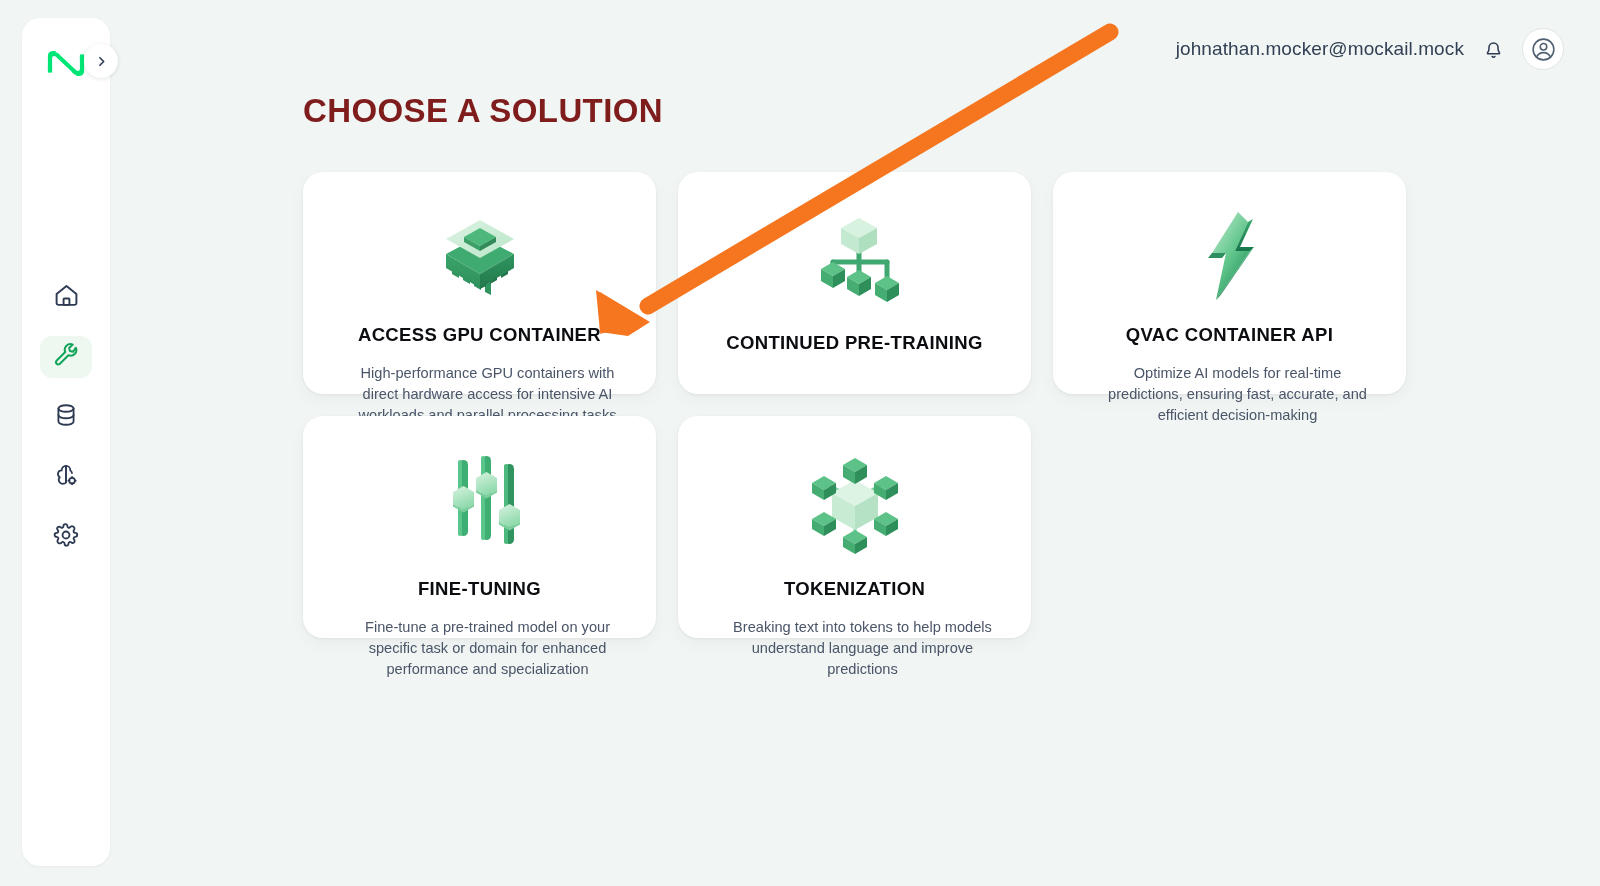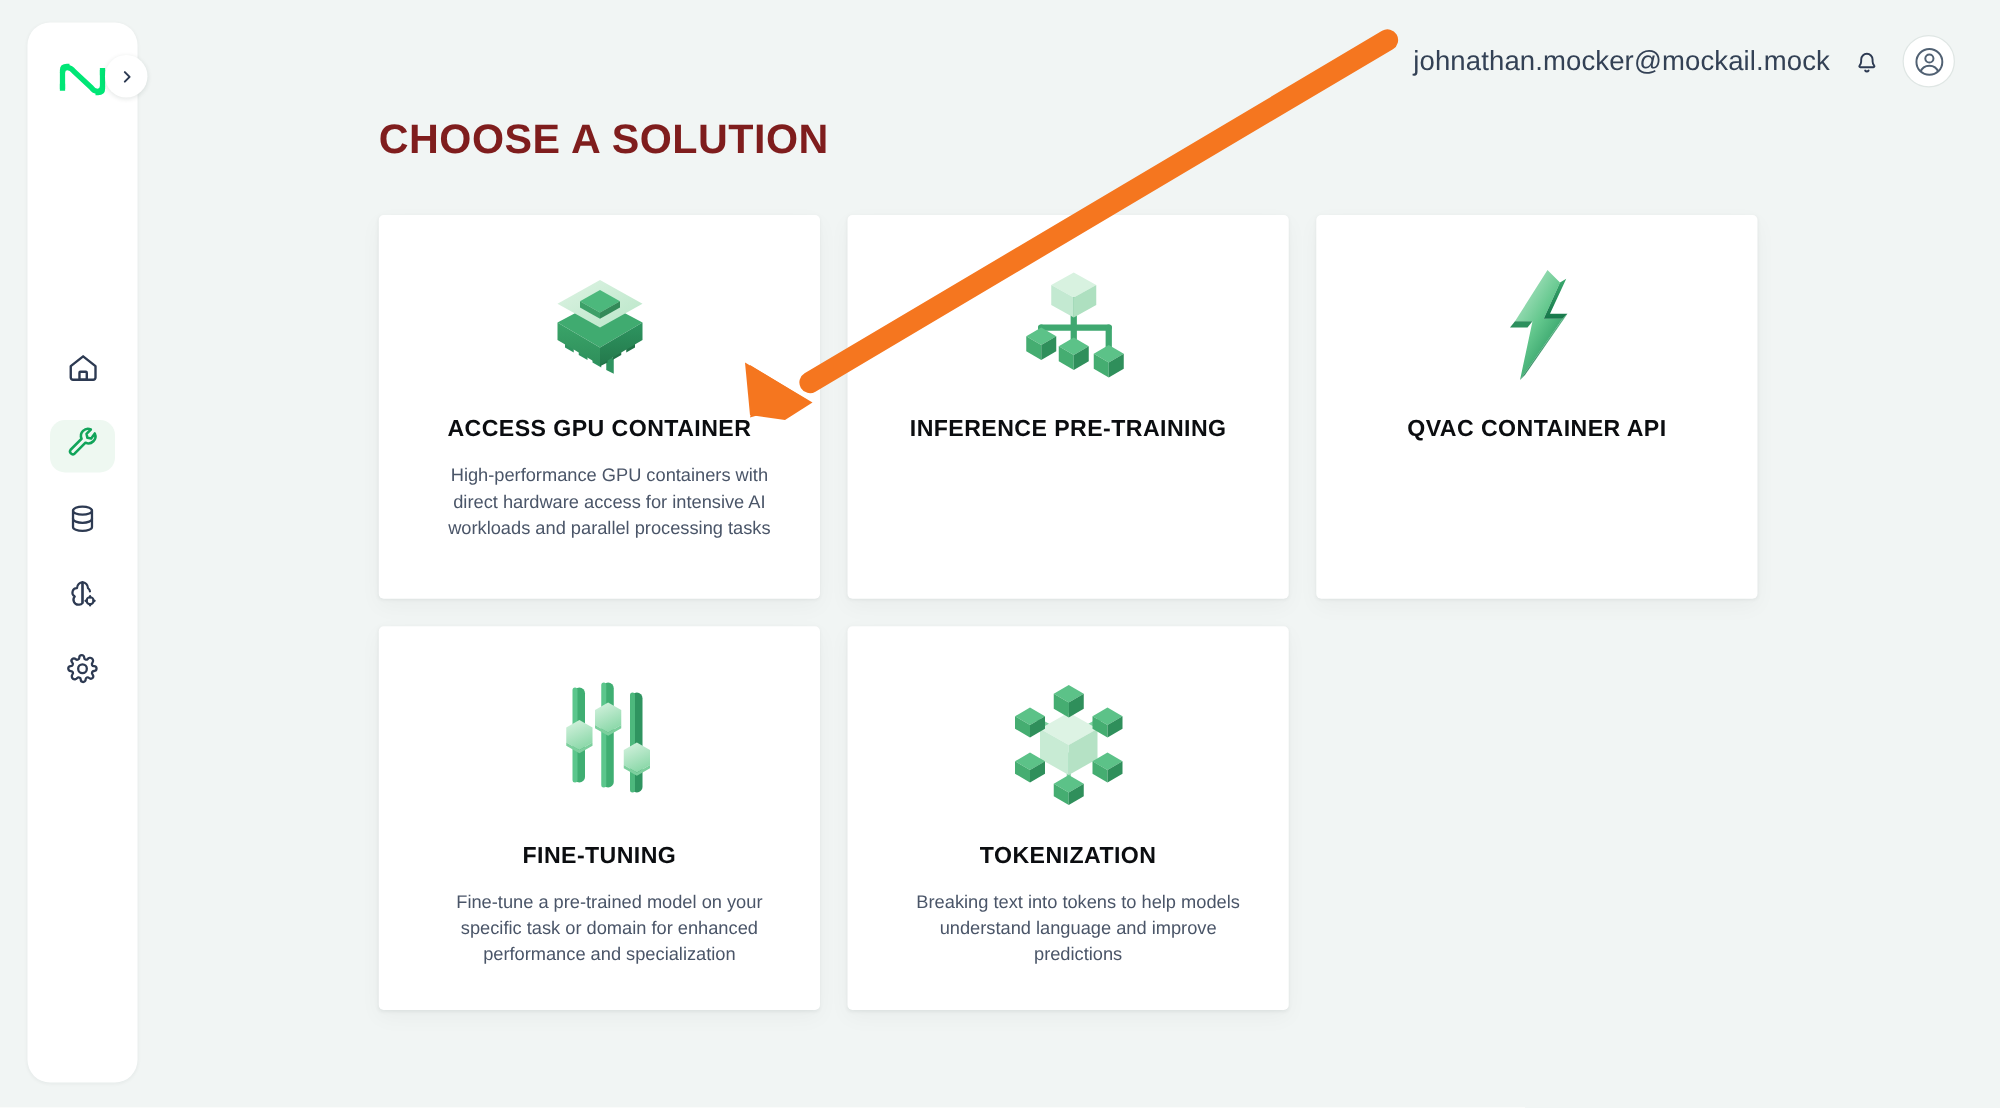--- a/index.html
+++ b/index.html
@@ -60,21 +60,21 @@
 
   
   .header {
     position: absolute;
     right: 36px; top: 26px;
     display: flex; align-items: center;
     gap: 14px;
     height: 46px;
   }
   .user-email {
-    font-size: 22px;
+    font-size: 19px;
     color: #334155;
     letter-spacing: 0.1px;
   }
   .bell-btn {
     width: 30px; height: 30px;
     display: flex; align-items: center; justify-content: center;
     cursor: pointer;
   }
   .avatar {
     width: 42px; height: 42px;
@@ -100,23 +100,23 @@
   }
   .grid {
     margin-top: 42px;
     display: grid;
     grid-template-columns: repeat(3, 353px);
     column-gap: 22px;
     row-gap: 22px;
   }
   .card {
     background: #ffffff;
-    border-radius: 4px;
+    border-radius: 20px;
     box-shadow: 0 1px 3px rgba(16,40,34,0.06), 0 6px 18px rgba(16,40,34,0.035);
-    height: 307px;
+    height: 222px;
     padding: 34px 28px 26px;
     display: flex;
     flex-direction: column;
     align-items: center;
     cursor: pointer;
   }
   .card-icon {
     height: 108px;
     display: flex; align-items: center; justify-content: center;
   }
@@ -322,21 +322,21 @@
               <path d="M68 67 L56 74 L56 86 L68 79 Z" fill="#2f8f5b"></path>
             </g>
 
             <g>
               <path d="M84 66 L96 73 L84 80 L72 73 Z" fill="#5cc288"></path>
               <path d="M72 73 L84 80 L84 92 L72 85 Z" fill="#45ad71"></path>
               <path d="M96 73 L84 80 L84 92 L96 85 Z" fill="#2f8f5b"></path>
             </g>
           </svg>
         </div>
-        <div class="card-title">INFERENCE PRE-TRAINING</div>
+        <div class="card-title">CONTINUED PRE-TRAINING</div>
       </div>
 
       <div class="card">
         <div class="card-icon">
           <svg width="104" height="100" viewBox="0 0 104 100" aria-hidden="true">
             <defs>
               <linearGradient id="boltFace" x1="0" y1="0" x2="0.7" y2="1">
                 <stop offset="0%" stop-color="#c9efd7"></stop>
                 <stop offset="55%" stop-color="#63c78d"></stop>
                 <stop offset="100%" stop-color="#1f9159"></stop>
@@ -346,20 +346,21 @@
                 <stop offset="100%" stop-color="#16774a"></stop>
               </linearGradient>
             </defs>
             <path d="M60 6 L34 47 L48 47 L38 94 L72 45 L57 45 L70 16 Z" fill="url(#boltFace)"></path>
             <path d="M70 16 L57 45 L72 45 L76 41 L62 41 L75 13 Z" fill="url(#boltSide)"></path>
             <path d="M38 94 L72 45 L76 41 L42 90 Z" fill="url(#boltSide)" opacity="0.85"></path>
             <path d="M34 47 L48 47 L44 52 L30 52 Z" fill="#2c8f5d"></path>
           </svg>
         </div>
         <div class="card-title">QVAC CONTAINER API</div>
+        <div class="card-desc">Optimize AI models for real-time predictions, ensuring fast, accurate, and efficient decision-making</div>
       </div>
 
       <div class="card tall">
         <div class="card-icon">
           <svg width="104" height="110" viewBox="0 0 104 110" aria-hidden="true">
             <defs>
               <linearGradient id="knob" x1="0" y1="0" x2="0.4" y2="1">
                 <stop offset="0%" stop-color="#d8f3e1"></stop>
                   <stop offset="100%" stop-color="#8ed9ab"></stop>
               </linearGradient>

